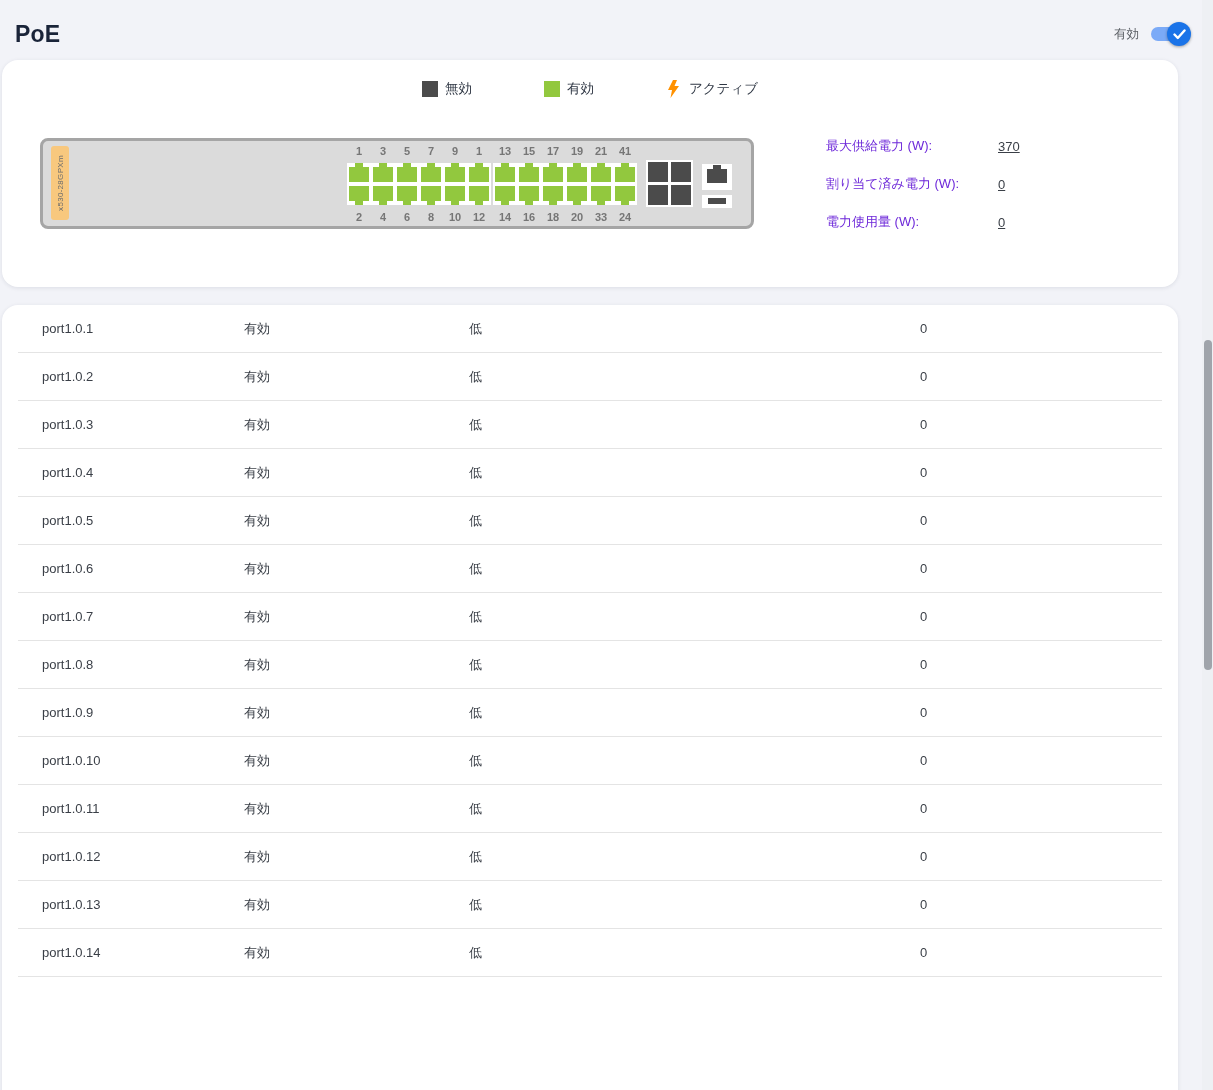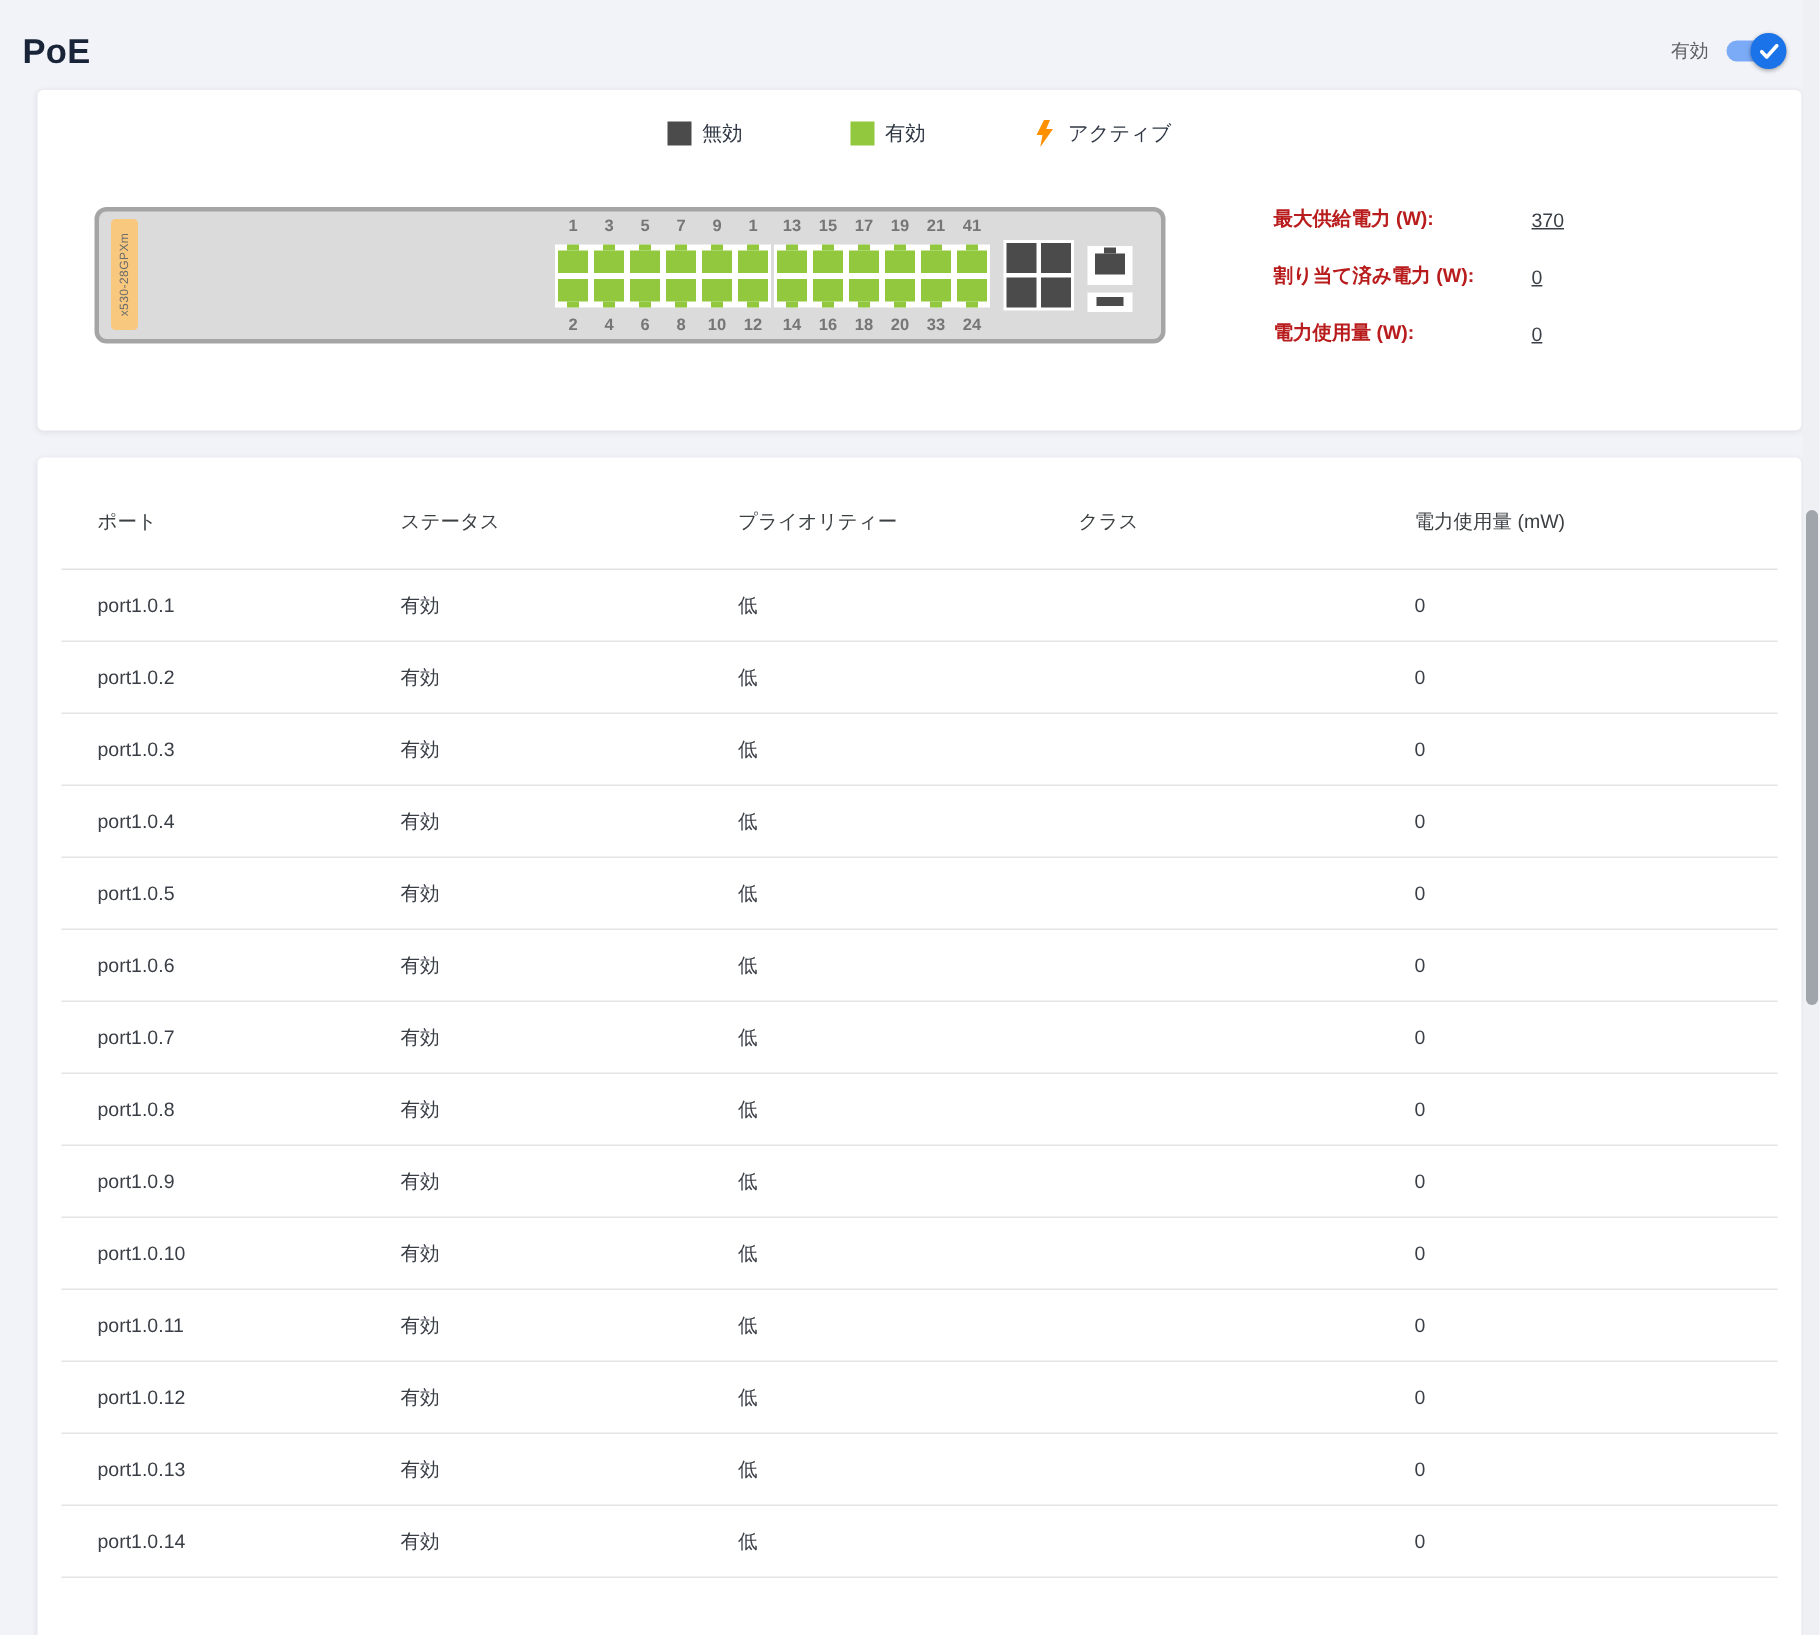--- a/index.html
+++ b/index.html
@@ -13,21 +13,21 @@
   
   .app-header { display:flex; justify-content:space-between; align-items:center; height:56px; padding:12px 22px 0 15px; }
   .app-title { font-size:23px; font-weight:bold; color:#1a2439; letter-spacing:.2px; }
   .toggle-group { display:flex; align-items:center; gap:12px; }
   .toggle-label { font-size:12.5px; color:#5c6066; }
   .toggle { position:relative; width:40px; height:26px; cursor:pointer; }
   .toggle-track { position:absolute; left:0; top:6px; width:34px; height:14px; border-radius:7px; background:var(--toggle-track,#7baaf7); }
   .toggle-thumb { position:absolute; right:0; top:1px; width:24px; height:24px; border-radius:50%; background:var(--accent-blue,#1a73e8);
     box-shadow:0 1px 3px rgba(0,0,0,.35); display:flex; align-items:center; justify-content:center; }
   
-  .card { position:absolute; left:25px; width:1176px; background:#fff; border-radius:4px; box-shadow:0 1px 4px rgba(30,40,70,.10); }
+  .card { position:absolute; left:2px; width:1176px; background:#fff; border-radius:16px; box-shadow:0 1px 4px rgba(30,40,70,.10); }
   .card-device { top:60px; height:227px; }
   .card-table { top:305px; height:1000px; }
   
   .legend { display:flex; justify-content:center; gap:72px; padding-top:20px; }
   .legend-item { display:flex; align-items:center; gap:7px; font-size:13.5px; color:#2f3744; }
   .legend-swatch { width:16px; height:16px; display:inline-block; }
   .legend-swatch.disabled { background:var(--port-disabled-gray,#4b4b4b); }
   .legend-swatch.enabled  { background:var(--port-enabled-green,#92c83e); }
   
   .device { position:absolute; left:38px; top:78px; width:714px; height:91px;
@@ -53,21 +53,21 @@
   .sfp-block { background:#fff; padding:2px; display:grid; grid-template-columns:20px 20px; grid-auto-rows:20px; gap:3px; }
   .sfp-port { background:var(--port-disabled-gray,#4b4b4b); }
   .console-col { display:flex; flex-direction:column; gap:5px; margin-top:4px; }
   .console-jack { width:30px; height:26px; background:#fff; display:flex; align-items:center; justify-content:center; }
   .console-jack .rj45 { width:20px; height:14px; }
   .usb-block { width:30px; height:13px; background:#fff; display:flex; align-items:center; justify-content:center; }
   .usb-bar { width:18px; height:6px; background:var(--port-disabled-gray,#4b4b4b); }
   
   .power-summary { position:absolute; left:824px; top:78px; }
   .power-row { display:flex; margin-bottom:22px; height:16px; align-items:center; }
-  .power-label { width:172px; font-size:13px; font-weight:bold; color:#b91c1c; }
+  .power-label { width:172px; font-size:13px; font-weight:normal; color:#6d28d9; }
   .power-value { font-size:13px; color:#3a3f47;text-decoration:underline; }
   
   .threshold-row { display:flex; align-items:center; padding:22px 0 0 40px; height:62px; }
   .threshold-label { font-size:13px; font-weight:bold; color:#1f2a44; }
   .threshold-value { font-size:13px; color:#3a3f47; margin-left:16px; }
   .edit-btn { margin-left:20px; width:40px; height:40px; border:none; border-radius:8px; background:#f2f3f9;
     display:flex; align-items:center; justify-content:center; cursor:pointer; }
   .edit-btn svg { width:17px; height:17px; fill:#26304a; }
   
   .port-table { margin:0 16px; }
@@ -276,27 +276,20 @@
     <div class="power-row">
       <span class="power-label">電力使用量 (W):</span>
       <span class="power-value">0</span>
     </div>
   </div>
 </div>
 
 <div class="card card-table">
 
   <div class="port-table">
-    <div class="t-row t-head">
-      <div>ポート</div>
-      <div>ステータス</div>
-      <div>プライオリティー</div>
-      <div>クラス</div>
-      <div>電力使用量 (mW)</div>
-    </div>
     <div class="t-body">
   <div class="t-row">
     <div>port1.0.1</div>
     <div>有効</div>
     <div>低</div>
     <div></div>
     <div>0</div>
   </div>
 
   <div class="t-row">

